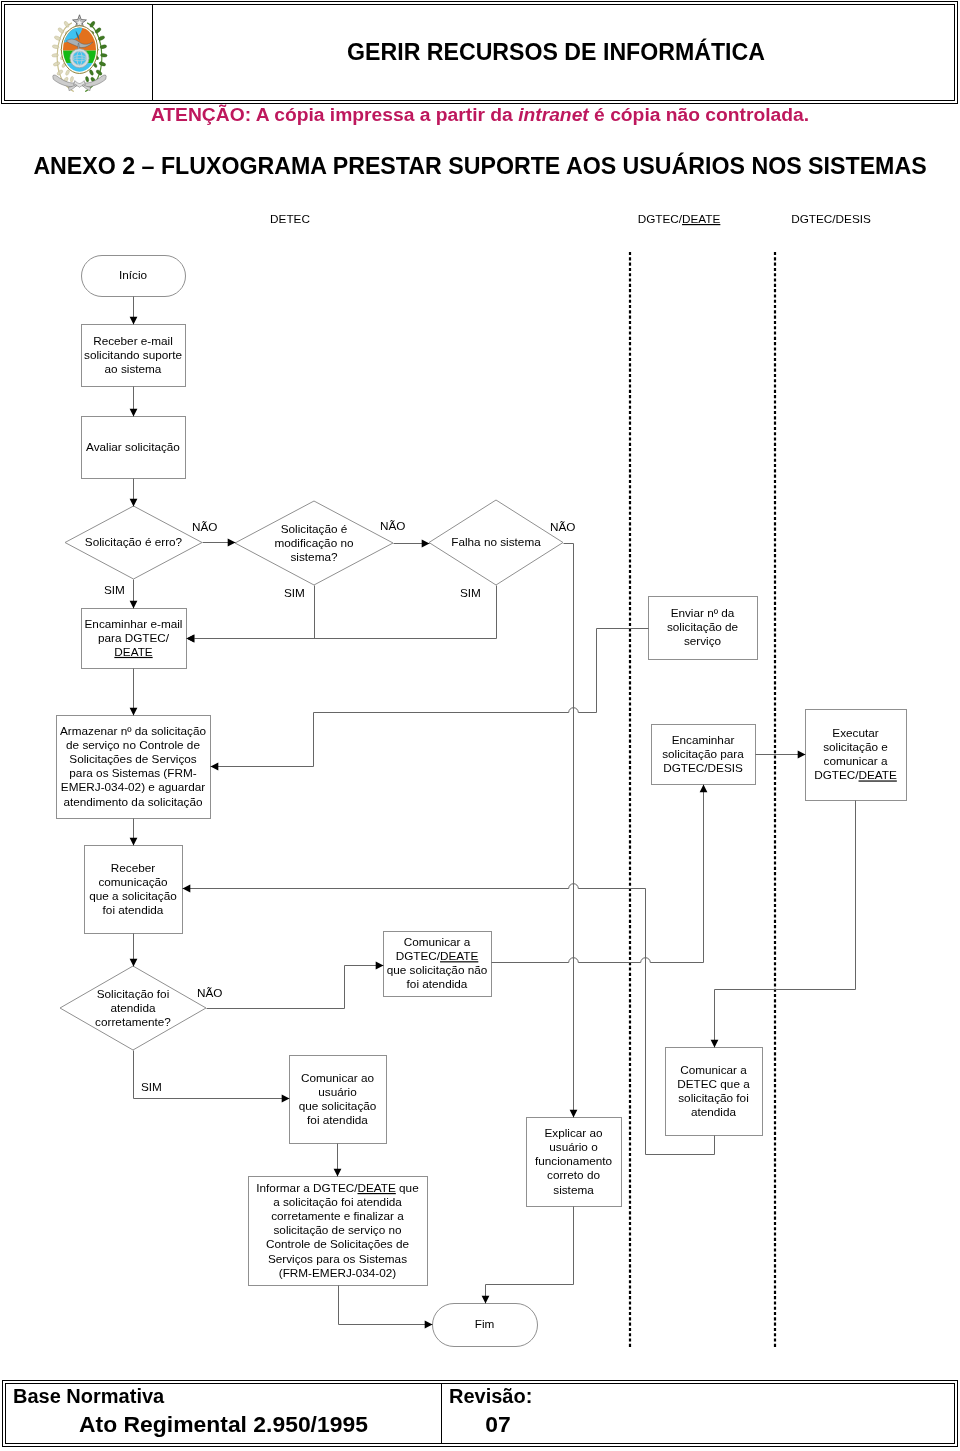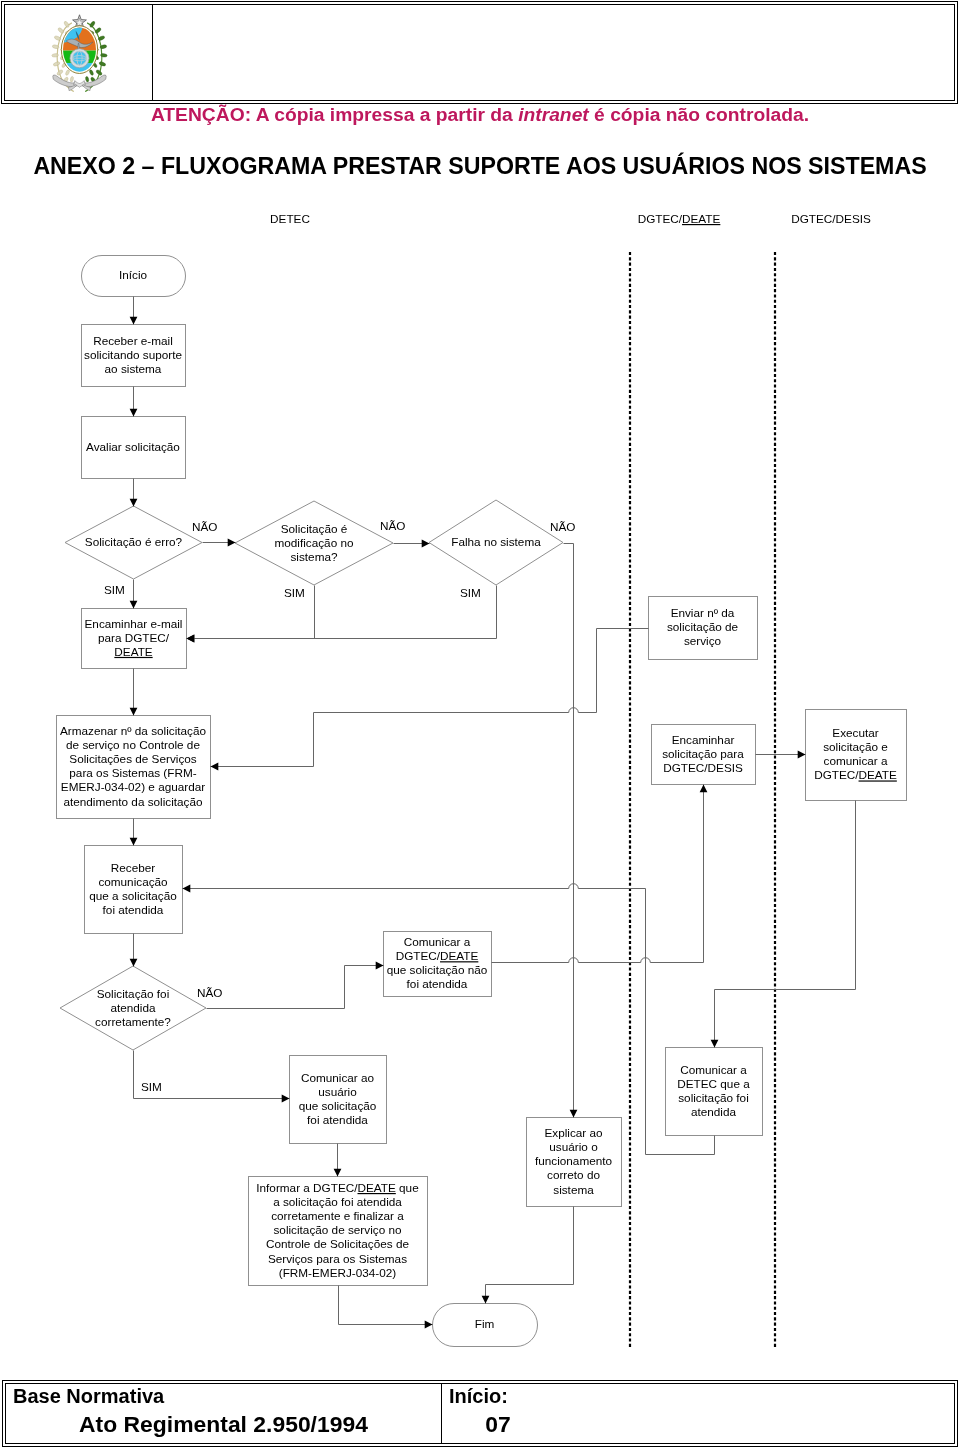--- a/index.html
+++ b/index.html
@@ -131,20 +131,21 @@
                      C44 159 22 150 11 140 Z" fill="#cdcdcd" stroke="#555" stroke-width="0.9"></path>
             <path d="M122 134 C122 131 118 130 114 133 C98 145 84 150 74 147 L73 155
                      C88 159 110 150 121 140 Z" fill="#cdcdcd" stroke="#555" stroke-width="0.9"></path>
             <path d="M56 143 C60 147 64 149 66 149 C68 149 72 147 76 143
                      L78 152 C72 153 68 155 66 157 C64 155 60 153 54 152 Z" fill="#e2e2e2" stroke="#555" stroke-width="0.9"></path>
             <path d="M60 152 C56 158 50 162 44 164 L43 157 C49 156 55 154 58 151 Z" fill="#d2d2d2" stroke="#555" stroke-width="0.8"></path>
             <path d="M72 152 C76 158 82 162 88 164 L89 157 C83 156 77 154 74 151 Z" fill="#d2d2d2" stroke="#555" stroke-width="0.8"></path>
           </g>
         </svg>
       </div>
+      <div class="hdr-title">GERIR RECURSOS DE INFORMÁTICA</div>
     </div>
   </div>
 
   <div class="warn"><span>ATENÇÃO: A cópia impressa a partir da </span><i>intranet</i><span> é cópia não controlada.</span></div>
 
   <div class="doctitle">ANEXO 2 – FLUXOGRAMA PRESTAR SUPORTE AOS USUÁRIOS NOS SISTEMAS</div>
 
   <svg id="flow" width="960" height="1451" viewBox="0 0 960 1451">
       <line x1="630" y1="252" x2="630" y2="1348" stroke="#000000" stroke-width="2.2" stroke-dasharray="3.1 2.2"></line>
       <line x1="775" y1="252" x2="775" y2="1348" stroke="#000000" stroke-width="2.2" stroke-dasharray="3.1 2.2"></line>
@@ -320,21 +321,21 @@
       <text x="284" y="597" font-size="11.75" text-anchor="start">SIM</text>
       <text x="460" y="597" font-size="11.75" text-anchor="start">SIM</text>
       <text x="197" y="997" font-size="11.75" text-anchor="start">NÃO</text>
       <text x="141" y="1091" font-size="11.75" text-anchor="start">SIM</text>
     </svg>
 
   <div class="ftr">
     <div class="ftr-in">
       <div class="fcell c1">
         <div class="flab">Base Normativa</div>
-        <div class="fval">Ato Regimental 2.950/1994</div>
+        <div class="fval">Ato Regimental 2.950/1995</div>
       </div>
       <div class="fcell c3">
-        <div class="flab">Início:</div>
+        <div class="flab">Revisão:</div>
         <div class="fval">07</div>
       </div>
     </div>
   </div>
 </div>
 
 </body></html>

